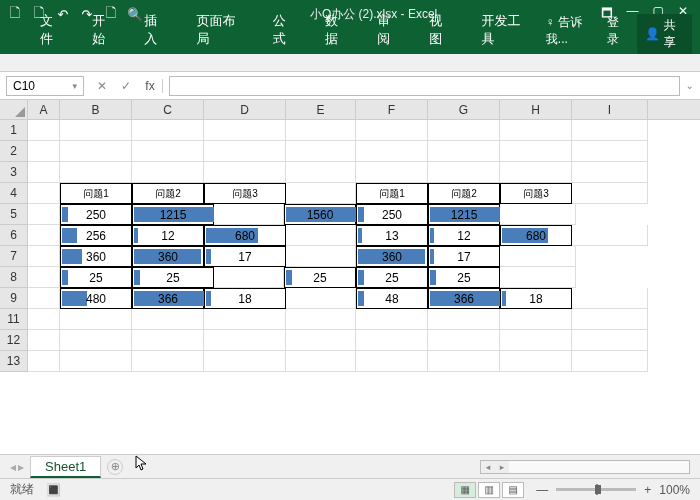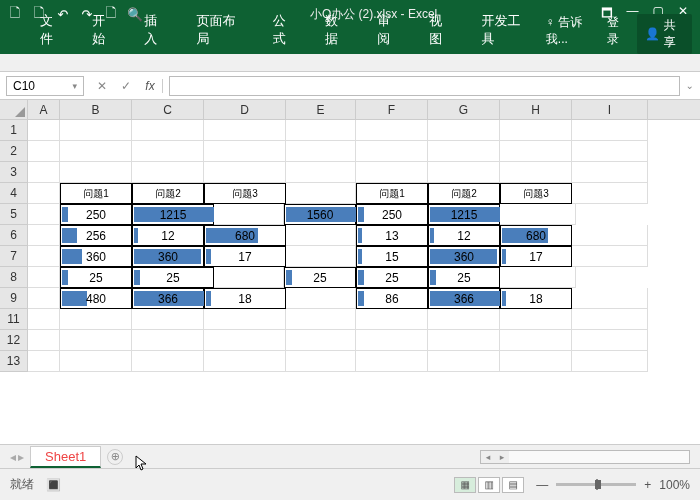--- a/index.html
+++ b/index.html
@@ -14,46 +14,46 @@
 .tab{color:#fff;padding:4px 12px 6px;font-size:13px;cursor:pointer}
 .tab.file{background:transparent}
 .ribbon-right{margin-left:auto;display:flex;gap:8px;padding-right:8px;color:#fff}
 .share-btn{background:#0a4f29;padding:3px 8px;border-radius:2px;display:flex;align-items:center;gap:4px}
 .ribbon-body{height:18px;background:#f0f0f0;border-bottom:1px solid #ccc}
 .fbar{height:28px;display:flex;align-items:center;border-bottom:1px solid #ccc;padding:0 6px;gap:6px}
 .namebox{width:78px;height:20px;border:1px solid #bbb;padding:0 6px;display:flex;align-items:center;justify-content:space-between;background:#fff}
 .namebox::after{content:"▾";font-size:9px;color:#888}
 .fx-icons{display:flex;gap:8px;color:#888;font-size:12px;padding:0 4px;border-right:1px solid #ccc}
 .fx-icons span{width:16px;text-align:center}
-.fxlabel{font-style:italic;color:#555}
+.fxlabel{color:#555}
 .fxinput{flex:1;height:20px;border:1px solid #bbb;background:#fff}
 .fbar-drop{color:#888;font-size:10px}
 .grid-wrap{flex:1;overflow:hidden;display:flex;flex-direction:column;position:relative}
 .colheads{height:20px;display:flex;background:#e6e6e6;border-bottom:1px solid #ccc}
 .corner{width:28px;border-right:1px solid #ccc;position:relative}
 .corner::after{content:"";position:absolute;right:2px;bottom:2px;border:5px solid transparent;border-right-color:#999;border-bottom-color:#999}
 .ch{border-right:1px solid #ccc;text-align:center;line-height:20px;color:#333;font-size:12px}
 .ch.A{width:32px}.ch.B,.ch.C,.ch.F,.ch.G,.ch.H{width:72px}.ch.D{width:82px}.ch.E{width:70px}.ch.I{width:76px}
 .rows{overflow:hidden}
 .row{display:flex;height:21px}
 .rh{width:28px;background:#e6e6e6;border-right:1px solid #ccc;border-bottom:1px solid #ccc;text-align:center;line-height:21px;color:#333}
 .cell{border-right:1px solid #ddd;border-bottom:1px solid #ddd;height:21px;line-height:20px;text-align:center;position:relative;font-size:13px}
 .cell.A{width:32px}.cell.B,.cell.C,.cell.F,.cell.G,.cell.H{width:72px}.cell.D{width:82px}.cell.E{width:70px}.cell.I{width:76px}
 .tbl{border:1px solid #000!important}
 .hdr{font-size:10px}
 .fill{position:absolute;left:1px;top:2px;bottom:2px;background:#4a7ebb}
 .cv{position:relative;z-index:1}
 .sheettabs{height:24px;display:flex;align-items:center;border-top:1px solid #ccc;background:#f0f0f0;padding:0 10px;gap:6px}
 .nav-arrows{display:flex;gap:2px;color:#aaa;font-size:10px}
-.sheet{background:#fff;border:1px solid #ccc;border-bottom:2px solid #0e6133;padding:2px 14px;font-size:13px;color:#ef4444}
+.sheet{background:#fff;border:1px solid #ccc;border-bottom:2px solid #0e6133;padding:2px 14px;font-size:13px;color:#14532d}
 .addsheet{border:1px solid #ccc;border-radius:50%;width:16px;height:16px;display:flex;align-items:center;justify-content:center;color:#888;font-size:11px}
 .hscroll{margin-left:auto;width:210px;height:14px;border:1px solid #bbb;display:flex;background:#f9f9f9}
 .hscroll::before,.hscroll::after{content:"◂";width:14px;text-align:center;font-size:9px;line-height:12px;color:#888;background:#eee}
 .hscroll::after{content:"▸"}
-.statusbar{height:32px;background:#f0f0f0;border-top:1px solid #ccc;display:flex;align-items:center;padding:0 10px;gap:12px;color:#555;font-size:12px}
+.statusbar{height:22px;background:#f0f0f0;border-top:1px solid #ccc;display:flex;align-items:center;padding:0 10px;gap:12px;color:#555;font-size:12px}
 .view-btns{margin-left:auto;display:flex;gap:2px}
 .view-btns span{width:22px;height:16px;border:1px solid #bbb;display:flex;align-items:center;justify-content:center;font-size:10px;background:#fff}
 .view-btns span.active{background:#d7eddc}
 .zoom{display:flex;align-items:center;gap:8px}
 .zoom-slider{width:80px;height:3px;background:#bbb;position:relative}
 .zoom-slider::before{content:"";position:absolute;left:50%;top:-4px;width:2px;height:11px;background:#888}
 .zoom-thumb{position:absolute;left:48%;top:-3px;width:6px;height:9px;background:#666}
 .cursor{position:absolute;left:135px;top:455px;width:14px;height:18px;pointer-events:none}
 .cursor svg{width:100%;height:100%}
 </style>
@@ -197,21 +197,20 @@
         <div class="cell H tbl"><div class="fill" style="width: 65%;"></div><span class="cv">680</span></div>
         <div class="cell I"></div>
       </div>
       <div class="row">
         <div class="rh">7</div>
         <div class="cell A"></div>
         <div class="cell B tbl"><div class="fill" style="width: 28%;"></div><span class="cv">360</span></div>
         <div class="cell C tbl"><div class="fill" style="width: 95%;"></div><span class="cv">360</span></div>
         <div class="cell D tbl"><div class="fill" style="width: 6%;"></div><span class="cv">17</span></div>
         <div class="cell E"></div>
-        <div class="cell F tbl"><div class="fill" style="width: 6%;"></div><span class="cv">15</span></div>
         <div class="cell G tbl"><div class="fill" style="width: 95%;"></div><span class="cv">360</span></div>
         <div class="cell H tbl"><div class="fill" style="width: 6%;"></div><span class="cv">17</span></div>
         <div class="cell I"></div>
       </div>
       <div class="row">
         <div class="rh">8</div>
         <div class="cell A"></div>
         <div class="cell C tbl"><div class="fill" style="width: 8%;"></div><span class="cv">25</span></div>
         <div class="cell D tbl"><div class="fill" style="width: 8%;"></div><span class="cv">25</span></div>
         <div class="cell E"></div>
@@ -220,21 +219,21 @@
         <div class="cell H tbl"><div class="fill" style="width: 8%;"></div><span class="cv">25</span></div>
         <div class="cell I"></div>
       </div>
       <div class="row">
         <div class="rh">9</div>
         <div class="cell A"></div>
         <div class="cell B tbl"><div class="fill" style="width: 35%;"></div><span class="cv">480</span></div>
         <div class="cell C tbl"><div class="fill" style="width: 100%;"></div><span class="cv">366</span></div>
         <div class="cell D tbl"><div class="fill" style="width: 6%;"></div><span class="cv">18</span></div>
         <div class="cell E"></div>
-        <div class="cell F tbl"><div class="fill" style="width: 9%;"></div><span class="cv">86</span></div>
+        <div class="cell F tbl"><div class="fill" style="width: 9%;"></div><span class="cv">48</span></div>
         <div class="cell G tbl"><div class="fill" style="width: 100%;"></div><span class="cv">366</span></div>
         <div class="cell H tbl"><div class="fill" style="width: 6%;"></div><span class="cv">18</span></div>
         <div class="cell I"></div>
       </div>
       <div class="row">
         <div class="rh">11</div>
         <div class="cell A"></div>
         <div class="cell B"></div>
         <div class="cell C"></div>
         <div class="cell D"></div>

